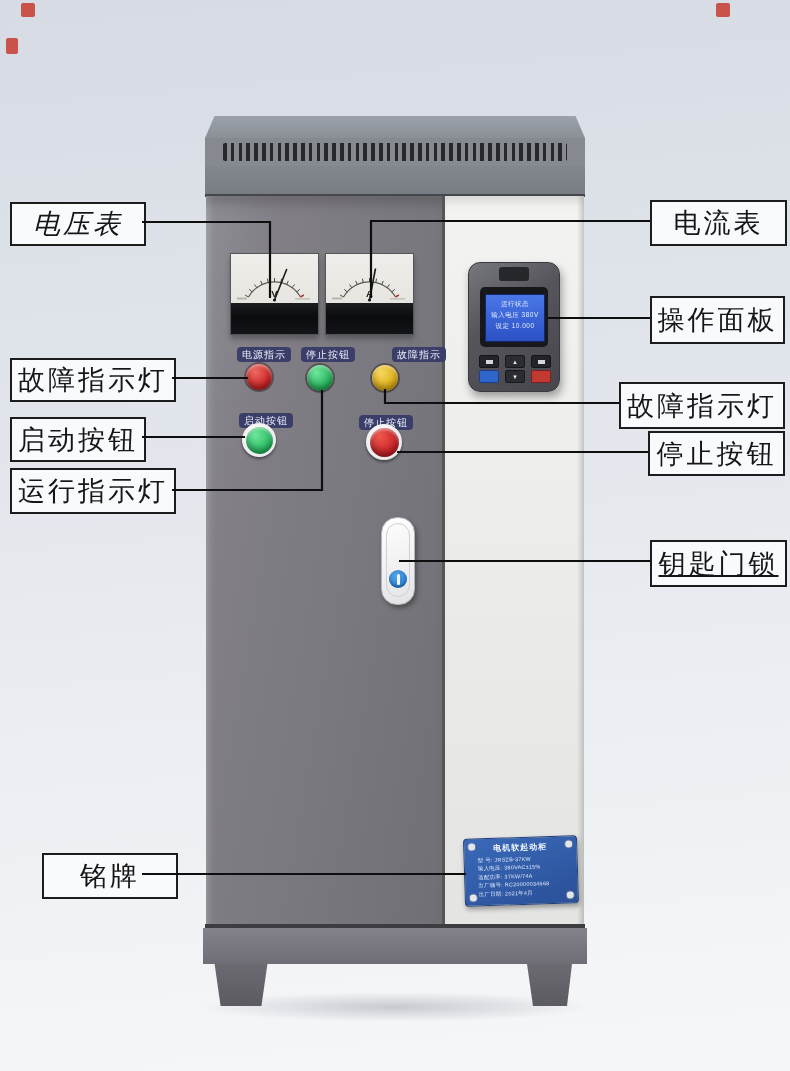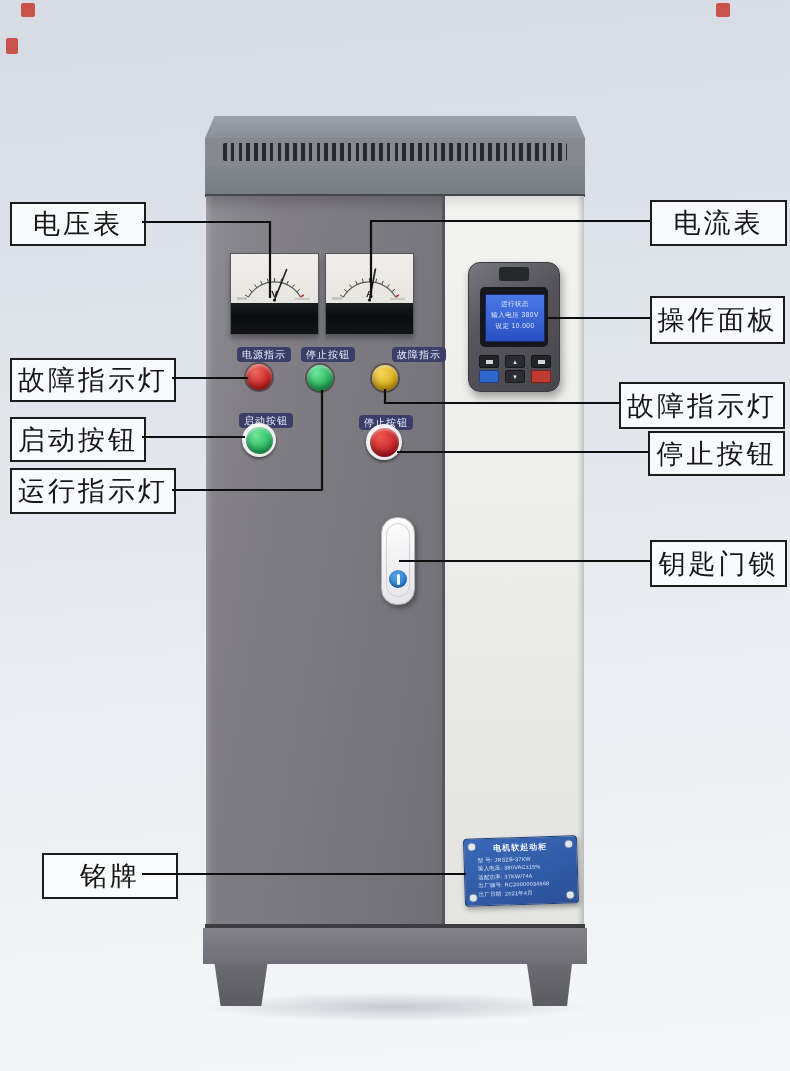--- a/index.html
+++ b/index.html
@@ -236,24 +236,24 @@
     <polyline points="172,378 248,378"></polyline>
     <polyline points="142,437 245,437"></polyline>
     <polyline points="172,490 322,490 322,390"></polyline>
     <polyline points="650,318 548,318"></polyline>
     <polyline points="619,403 385,403 385,389"></polyline>
     <polyline points="648,452 397,452"></polyline>
     <polyline points="650,561 399,561"></polyline>
     <polyline points="142,874 466,874"></polyline>
   </svg>
 
-  <div class="callout" style="left:10px;top:202px;width:132px;height:40px;">电压表</div>
+  <div class="callout" style="left:10px;top:202px;width:132px;height:40px;font-style:italic;">电压表</div>
   <div class="callout" style="left:650px;top:200px;width:133px;height:42px;">电流表</div>
   <div class="callout" style="left:650px;top:296px;width:131px;height:44px;">操作面板</div>
   <div class="callout" style="left:10px;top:358px;width:162px;height:40px;">故障指示灯</div>
   <div class="callout" style="left:619px;top:382px;width:162px;height:43px;">故障指示灯</div>
   <div class="callout" style="left:10px;top:417px;width:132px;height:41px;">启动按钮</div>
   <div class="callout" style="left:648px;top:431px;width:133px;height:41px;">停止按钮</div>
   <div class="callout" style="left:10px;top:468px;width:162px;height:42px;">运行指示灯</div>
-  <div class="callout" style="left:650px;top:540px;width:133px;height:43px;">钥匙门锁</div>
+  <div class="callout" style="left:650px;top:540px;width:133px;height:43px;text-decoration:underline;">钥匙门锁</div>
   <div class="callout" style="left:10px;top:853px;width:132px;height:42px;margin-left:32px;">铭牌</div>
 
 </div>
 
 </body></html>

